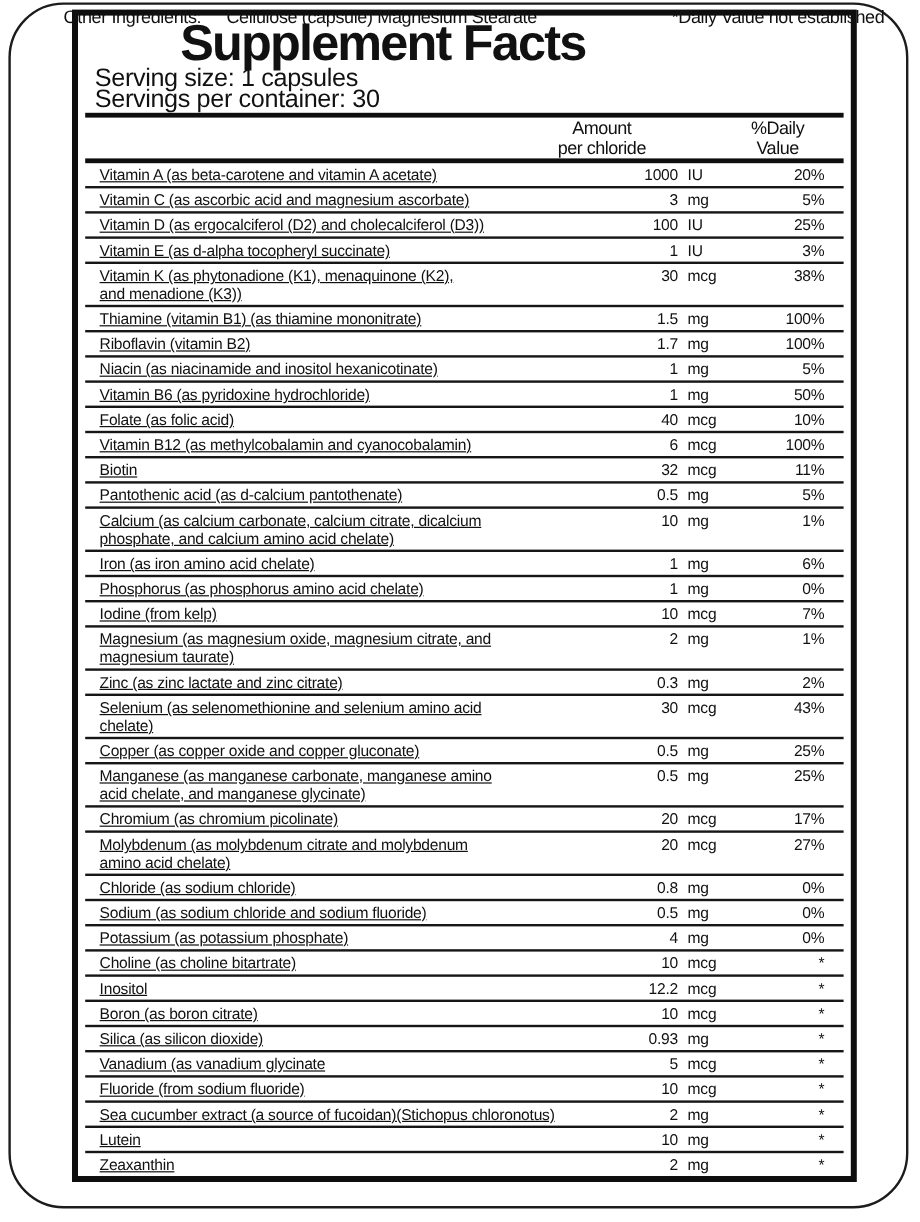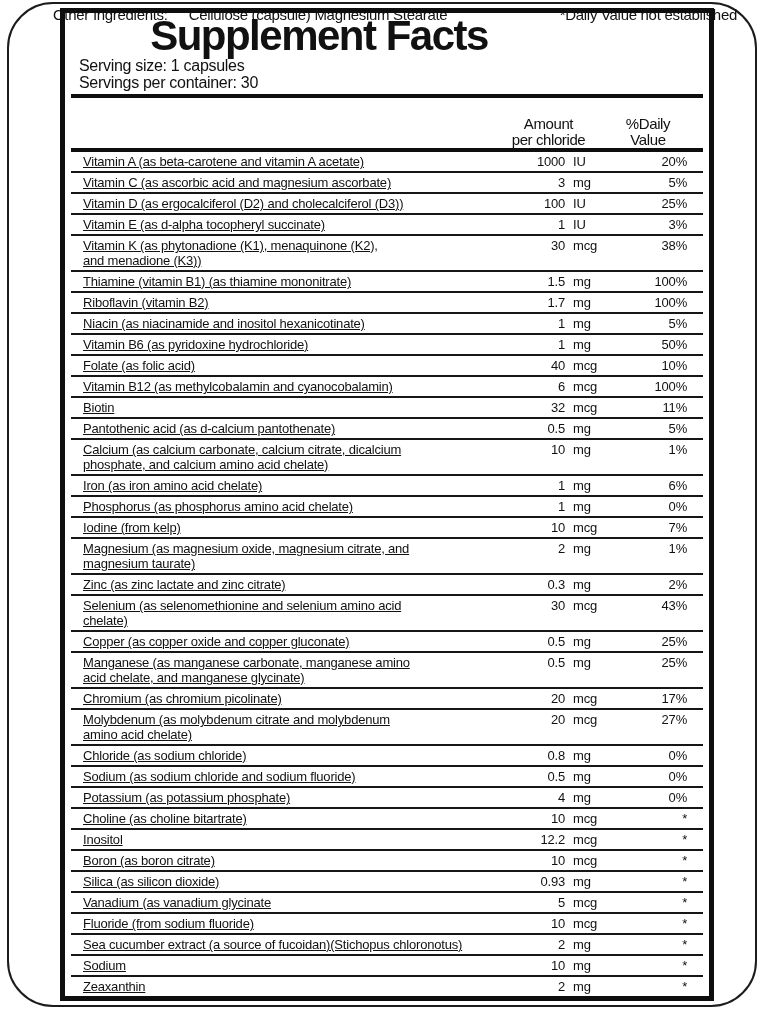--- a/index.html
+++ b/index.html
@@ -16,27 +16,27 @@
   .panel{
     position:absolute;left:60px;top:8px;width:654px;
     border:5px solid #0e0e0e;box-sizing:border-box;background:#fff;
   }
   .title{
     text-align:center;padding:1px 150px 0 14px;
     font-size:42px;line-height:44px;font-weight:900;letter-spacing:-1.5px;
     white-space:nowrap;
   }
   .serving{
-    padding-left:14px;font-size:16px;line-height:16.5px;letter-spacing:-0.3px;
+    padding-left:14px;font-size:21px;line-height:16.5px;letter-spacing:-0.3px;
   }
   .bar{height:4px;background:#0e0e0e;margin:0 6px;}
   .bar.first{margin-top:3px;}
   .col-headers{
-    display:flex;align-items:flex-end;padding:18px 16px 1px 12px;margin:0 6px;
-    font-size:15px;line-height:15.5px;letter-spacing:-0.4px;
+    display:flex;align-items:flex-end;padding:2px 16px 1px 12px;margin:0 6px;
+    font-size:15px;line-height:15.5px;letter-spacing:-0.4px;gap:47px;
   }
   .h-spacer{flex:1;}
   .h-amount{width:121px;text-align:center;}
   .h-dv{width:78px;text-align:center;}
   .rows{margin:0 6px;}
   .row{
     display:flex;align-items:flex-start;border-top:2px solid #161616;
     padding:2px 16px 2px 12px;font-size:13px;line-height:15px;letter-spacing:-0.2px;
   }
   .row:first-child{border-top:none;}
@@ -280,21 +280,21 @@
         <div class="cell unit">mcg</div>
         <div class="cell dv">*</div>
       </div>
       <div class="row">
         <div class="cell name">Sea cucumber extract (a source of fucoidan)(Stichopus chloronotus)</div>
         <div class="cell num">2</div>
         <div class="cell unit">mg</div>
         <div class="cell dv">*</div>
       </div>
       <div class="row">
-        <div class="cell name">Sodium</div>
+        <div class="cell name">Lutein</div>
         <div class="cell num">10</div>
         <div class="cell unit">mg</div>
         <div class="cell dv">*</div>
       </div>
       <div class="row">
         <div class="cell name">Zeaxanthin</div>
         <div class="cell num">2</div>
         <div class="cell unit">mg</div>
         <div class="cell dv">*</div>
       </div>

